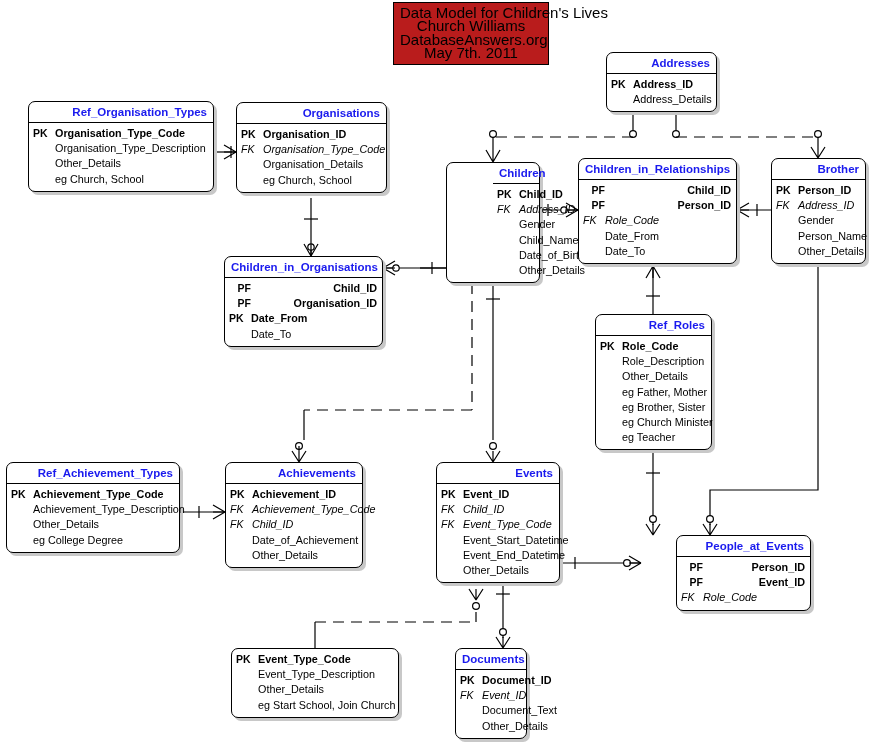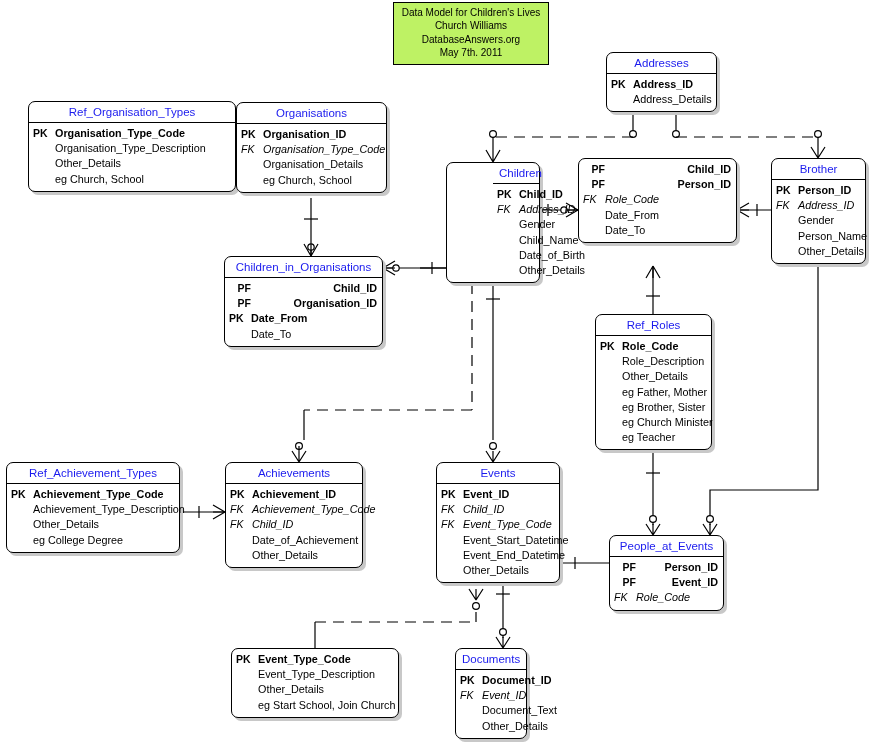--- a/index.html
+++ b/index.html
@@ -24,45 +24,45 @@
     top: 0;
     width: 871px;
     height: 746px;
     pointer-events: none;
   }
 
   
   .titlebox {
     position: absolute;
     border: 1px solid #000;
-    background: #bef264;
+    background: #b91c1c;
     text-align: center;
-    font-size: 10px;
+    font-size: 15px;
     color: #000;
     line-height: 13.4px;
     padding: 3px 6px 4px 6px;
     box-sizing: border-box;
     z-index: 5;
   }
   .titlebox div { white-space: nowrap; }
 
   
   .entity {
     position: absolute;
     border: 1px solid #000;
     border-radius: 7px;
     background: #fff;
     box-sizing: border-box;
     box-shadow: 3px 3px 0 0 #c8c8c8;
     z-index: 5;
   }
   .entity .ename {
-    text-align: center;
+    text-align: right;
     color: #1a1aee;
-    font-weight: normal;
+    font-weight: bold;
     font-size: 11.5px;
     line-height: 15px;
     padding: 3px 6px 2px 6px;
     border-bottom: 1px solid #000;
     white-space: nowrap;
   }
   .attrs {
     padding: 3px 5px 4px 4px;
   }
   .attr {
@@ -212,21 +212,21 @@
   </svg>
 
   <div class="titlebox" style="left:393px; top:2px; width:156px;">
     <div>Data Model for Children's Lives</div>
     <div>Church Williams</div>
     <div>DatabaseAnswers.org</div>
     <div>May 7th.  2011</div>
   </div>
 
   <div id="entity-layer">
-      <div class="entity" style="left: 28px; top: 101px; width: 208px;">
+      <div class="entity" style="left: 28px; top: 101px; width: 186px;">
         <div class="ename">Ref_Organisation_Types</div>
         <div class="attrs">
           <div class="attr pk">
             <span class="key">PK</span>
             <span class="nm">Organisation_Type_Code</span>
           </div>
           <div class="attr plain">
             <span class="key">&nbsp;</span>
             <span class="nm">Organisation_Type_Description</span>
           </div>
@@ -297,20 +297,21 @@
             <span class="key">&nbsp;</span>
             <span class="nm">Date_of_Birth</span>
           </div>
           <div class="attr plain">
             <span class="key">&nbsp;</span>
             <span class="nm">Other_Details</span>
           </div>
         </div>
       </div>
       <div class="entity" style="left: 578px; top: 158px; width: 159px;">
+        <div class="ename">Children_in_Relationships</div>
         <div class="attrs">
           <div class="attr pf">
             <span class="key">PF</span>
             <span class="nm">Child_ID</span>
           </div>
           <div class="attr pf">
             <span class="key">PF</span>
             <span class="nm">Person_ID</span>
           </div>
           <div class="attr fk">
@@ -474,21 +475,21 @@
           <div class="attr plain">
             <span class="key">&nbsp;</span>
             <span class="nm">Event_End_Datetime</span>
           </div>
           <div class="attr plain">
             <span class="key">&nbsp;</span>
             <span class="nm">Other_Details</span>
           </div>
         </div>
       </div>
-      <div class="entity" style="left: 609px; top: 535px; width: 115px;">
+      <div class="entity" style="left: 676px; top: 535px; width: 135px;">
         <div class="ename">People_at_Events</div>
         <div class="attrs">
           <div class="attr pf">
             <span class="key">PF</span>
             <span class="nm">Person_ID</span>
           </div>
           <div class="attr pf">
             <span class="key">PF</span>
             <span class="nm">Event_ID</span>
           </div>

